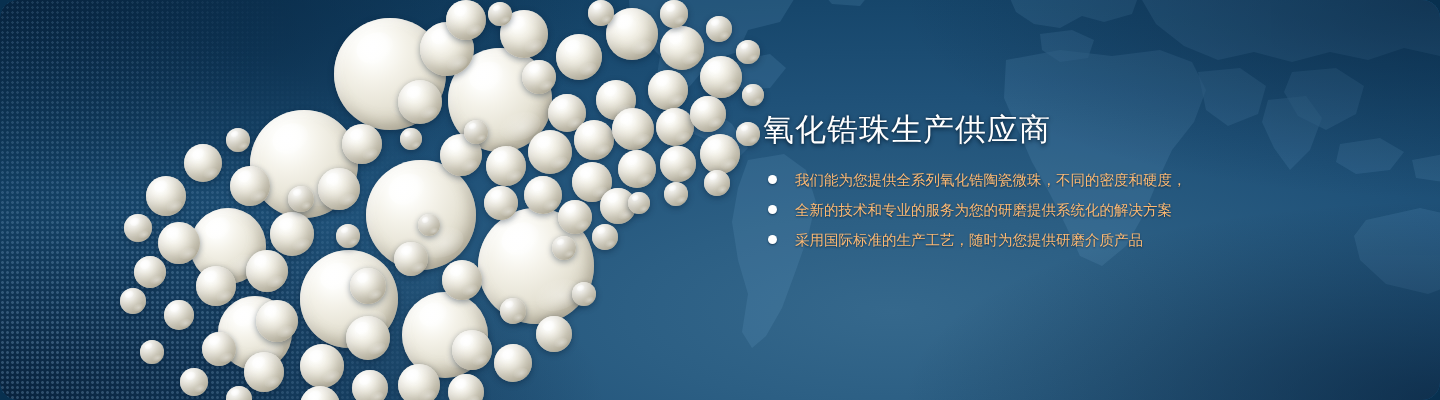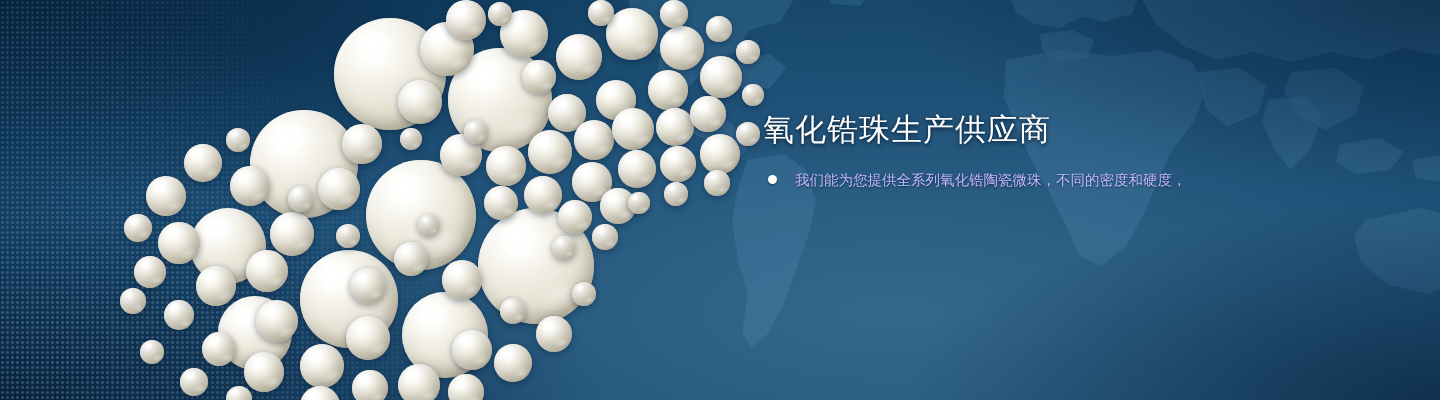--- a/index.html
+++ b/index.html
@@ -10,20 +10,21 @@
   }
   * { box-sizing: border-box; }
 
   .banner {
     position: relative;
     width: 1440px;
     height: 400px;
     overflow: hidden;
     font-family: "Liberation Sans", "DejaVu Sans", sans-serif;
     background: #0a4570;
+    border-radius: 18px;
   }
 
   
   .bg-base {
     position: absolute;
     inset: 0;
     background: #0b456f;
   }
   .bg-glow {
     position: absolute;
@@ -180,21 +181,21 @@
     width: 9px;
     height: 9px;
     border-radius: 50%;
     background: #ffffff;
     box-shadow: 0 1px 2px rgba(3,24,44,0.55);
   }
   .bullet .line {
     display: block;
     font-size: 14.5px;
     line-height: 24px;
-    color: #c4b5fd;
+    color: #fdba74;
     text-shadow: 0 1px 2px rgba(3,24,44,0.65);
     white-space: nowrap;
   }
   .bullet .line.cont { padding-left: 0; }
 </style>
 </head>
 <body>
 
 <div class="banner">
 
@@ -338,18 +339,26 @@
 
     <h1 class="headline">氧化锆珠生产供应商</h1>
 
     <ul class="bullets">
 
       <li class="bullet">
         <span class="dot"></span>
         <span class="line">我们能为您提供全系列氧化锆陶瓷微珠，不同的密度和硬度，</span>
       </li>
 
-
+      <li class="bullet">
+        <span class="dot"></span>
+        <span class="line">全新的技术和专业的服务为您的研磨提供系统化的解决方案</span>
+      </li>
+
+      <li class="bullet">
+        <span class="dot"></span>
+        <span class="line">采用国际标准的生产工艺，随时为您提供研磨介质产品</span>
+      </li>
 
     </ul>
   </div>
 
 </div>
 
 </body></html>

